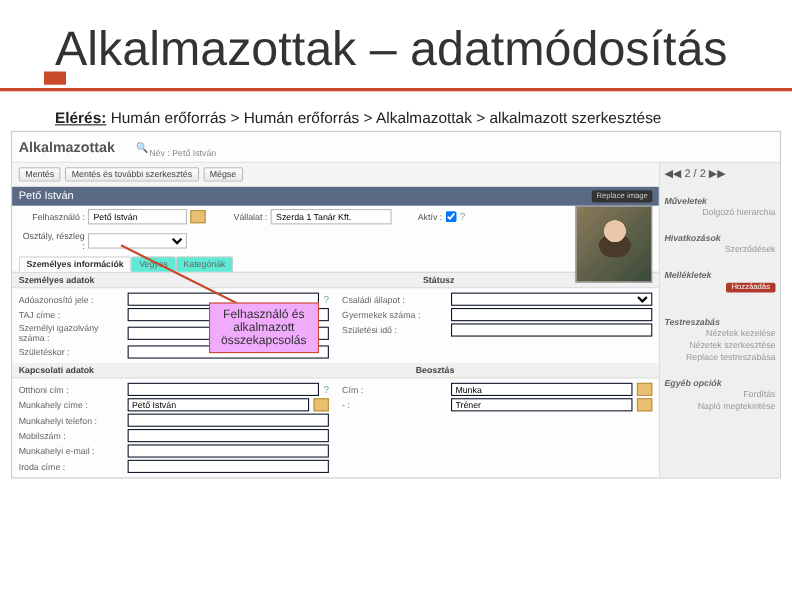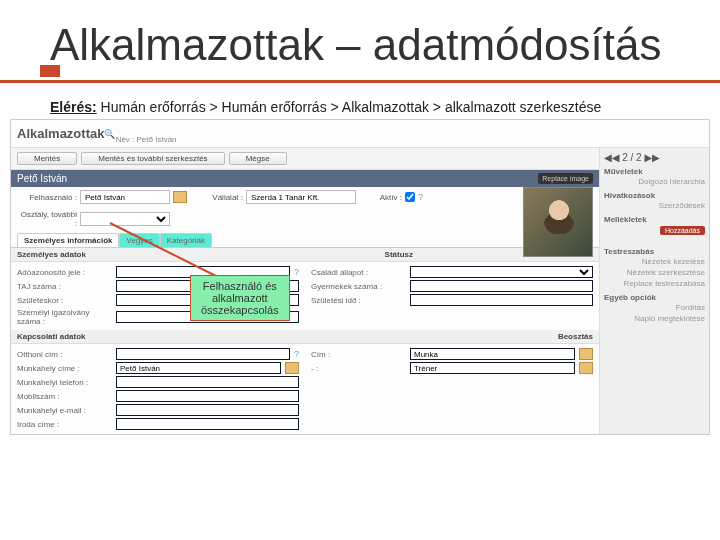--- a/index.html
+++ b/index.html
@@ -4,48 +4,48 @@
 <style>
   * { box-sizing: border-box; margin: 0; padding: 0; }
   body { font-family: Arial, sans-serif; background: #fff; width: 720px; height: 540px; position: relative; overflow: hidden; }
   .slide-title { font-size: 44px; color: #333; padding: 20px 40px 6px 50px; font-weight: normal; }
   .accent { height: 3px; background: #c94a2b; margin: 4px 0 0 0; }
   .accent-sq { position: absolute; left: 40px; top: 65px; width: 20px; height: 12px; background: #c94a2b; }
   .path-line { padding: 16px 40px 4px 50px; font-size: 14px; color: #222; }
   .path-line b { text-decoration: underline; }
   .app { position: relative; margin: 0 10px 0 10px; border: 1px solid #ccc; font-size: 9px; color: #444; background: #fdfdfd; }
   .app-header { display: flex; align-items: center; padding: 3px 6px; border-bottom: 1px solid #ddd; }
-  .app-title { font-size: 13px; font-weight: bold; color: #555; margin-right: 0; }
+  .app-title { font-size: 13px; font-weight: bold; color: #555; margin-right: 20px; }
   .crumb { font-size: 8px; color: #888; margin-top: 12px; }
   .main { display: flex; }
   .left { flex: 1; }
   .right { width: 110px; background: #efefef; border-left: 1px solid #ddd; padding: 4px; font-size: 8px; color: #777; }
-  .right .sec { font-weight: bold; color: #666; margin-top: 4px; }
+  .right .sec { font-weight: bold; color: #666; margin-top: 14px; font-style: italic; }
   .right .itm { color: #999; padding: 1px 0; text-align: right; }
   .right .pager { text-align: left; font-size: 10px; color: #555; margin-bottom: 2px; }
   .toolbar { display: flex; gap: 4px; padding: 4px 6px; background: #f5f5f5; border-bottom: 1px solid #ddd; }
-  .btn { background: linear-gradient(#fdfdfd,#e8e8e8); border: 1px solid #bbb; border-radius: 2px; padding: 1px 16px; font-size: 8px; color: #444; cursor: pointer; }
+  .btn { background: linear-gradient(#fdfdfd,#e8e8e8); border: 1px solid #bbb; border-radius: 2px; padding: 1px 5px; font-size: 8px; color: #444; cursor: pointer; }
   .namebar { background: #5a6a85; color: #fff; padding: 3px 6px; font-size: 10px; display: flex; justify-content: space-between; align-items: center; }
   .replace { background: #333; color: #ccc; font-size: 7px; padding: 2px 4px; border-radius: 2px; }
   .form-row { display: flex; align-items: center; gap: 3px; padding: 3px 6px; position: relative; }
   .lbl { width: 60px; font-size: 8px; color: #555; text-align: right; }
   .inp { border: 1px solid #bbb; background: #fff; height: 14px; font-size: 8px; padding: 0 4px; flex: 1; }
   .sel { border: 1px solid #bbb; background: #fff; height: 14px; font-size: 8px; padding: 0 2px; }
   .photo { position: absolute; right: 6px; top: 0; width: 70px; height: 70px; background: linear-gradient(135deg,#8a7a5a,#3a4a3a); border: 1px solid #888; }
   .photo::after { content:""; position:absolute; left:20px; top:12px; width:30px; height:34px; background: radial-gradient(circle at 50% 30%, #e8c8a8 35%, transparent 36%), radial-gradient(circle at 50% 80%, #4a3a2a 50%, transparent 51%); border-radius: 50% 50% 40% 40%; }
   .tabs { display: flex; gap: 0; padding: 0 6px; border-bottom: 1px solid #ccc; margin-top: 2px; }
   .tab { background: #5eead4; border: 1px solid #ccc; border-bottom: none; padding: 2px 6px; font-size: 8px; border-radius: 2px 2px 0 0; color: #666; cursor: pointer; }
   .tab.active { background: #fff; font-weight: bold; color: #333; }
   .section-head { background: #f0f0f0; padding: 2px 6px; font-size: 8px; font-weight: bold; border-bottom: 1px solid #ddd; display:flex; justify-content: space-between; }
   .two-col { display: flex; }
   .col { flex: 1; padding: 2px 6px; }
   .field { display: flex; align-items: center; margin: 2px 0; gap: 4px; }
   .field .fl { width: 95px; font-size: 8px; color: #666; }
   .field .fi { flex:1; border: 1px solid #0f172a; background: #fff; height: 12px; font-size: 8px; padding: 0 3px; }
-  .callout { position: absolute; left: 190px; top: 275px; background: #86efac; border: 1px solid #c94a2b; padding: 4px 10px; font-size: 11px; text-align: center; color: #333; z-index: 20; }
+  .callout { position: absolute; left: 190px; top: 275px; background: #f0abfc; border: 1px solid #c94a2b; padding: 4px 10px; font-size: 11px; text-align: center; color: #333; z-index: 20; }
   svg.connector { position: absolute; left: 80px; top: 215px; z-index: 15; pointer-events:none; }
   .chk { width: 10px; height: 10px; }
   .folder-ic { width: 14px; height: 12px; background: #e8c070; border: 1px solid #b89040; display:inline-block; }
   .hozz { float: right; background: #b03a2a; color: #fff; font-size: 7px; padding: 1px 5px; border-radius: 2px; margin-top: 2px; }
 </style>
 </head>
 <body>
 
 <div class="slide-title">Alkalmazottak – adatmódosítás</div>
 <div class="accent"></div>
@@ -80,21 +80,21 @@
           <span class="folder-ic"></span>
           <span style="width:10px"></span>
           <span class="lbl" style="width:40px">Vállalat :</span>
           <input class="inp" style="max-width: 110px;" value="Szerda 1 Tanár Kft.">
           <span style="width:10px"></span>
           <span class="lbl" style="width:30px">Aktív :</span>
           <input type="checkbox" class="chk" checked="" style="">
           <span style="color:#7aa;">?</span>
         </div>
         <div class="form-row">
-          <span class="lbl">Osztály, további :</span>
+          <span class="lbl">Osztály, részleg :</span>
           <select class="sel" style="width:90px"><option></option></select>
         </div>
         <div class="photo"></div>
       </div>
       <div class="tabs">
         <div class="tab active">Személyes információk</div>
         <div class="tab">Vegyes</div>
         <div class="tab">Kategóriák</div>
       </div>
       <div class="section-head">
@@ -102,50 +102,50 @@
         <span style="margin-right:180px">Státusz</span>
       </div>
       <div class="two-col">
         <div class="col">
           <div class="field">
               <span class="fl">Adóazonosító jele :</span>
               <input class="fi" style="">
               <span style="color:#7aa;">?</span>
             </div>
           <div class="field">
-              <span class="fl">TAJ száma :</span>
+              <span class="fl">TAJ címe :</span>
+              <input class="fi" style="">
+            </div>
+          <div class="field">
+              <span class="fl">Személyi igazolvány száma :</span>
               <input class="fi" style="">
             </div>
           <div class="field">
               <span class="fl">Születéskor :</span>
-              <input class="fi" style="">
-            </div>
-          <div class="field">
-              <span class="fl">Személyi igazolvány száma :</span>
               <input class="fi" style="">
             </div>
         </div>
         <div class="col">
           <div class="field">
               <span class="fl">Családi állapot :</span>
               <select class="fi"><option></option></select>
             </div>
           <div class="field">
               <span class="fl">Gyermekek száma :</span>
               <input class="fi" style="">
             </div>
           <div class="field">
               <span class="fl">Születési idő :</span>
               <input class="fi" style="">
             </div>
         </div>
       </div>
       <div class="section-head">
         <span>Kapcsolati adatok</span>
-        <span style="">Beosztás</span>
+        <span style="margin-right:180px">Beosztás</span>
       </div>
       <div class="two-col">
         <div class="col">
           <div class="field">
               <span class="fl">Otthoni cím :</span>
               <input class="fi" style="">
               <span style="color:#7aa;">?</span>
             </div>
           <div class="field">
               <span class="fl">Munkahely címe :</span>

